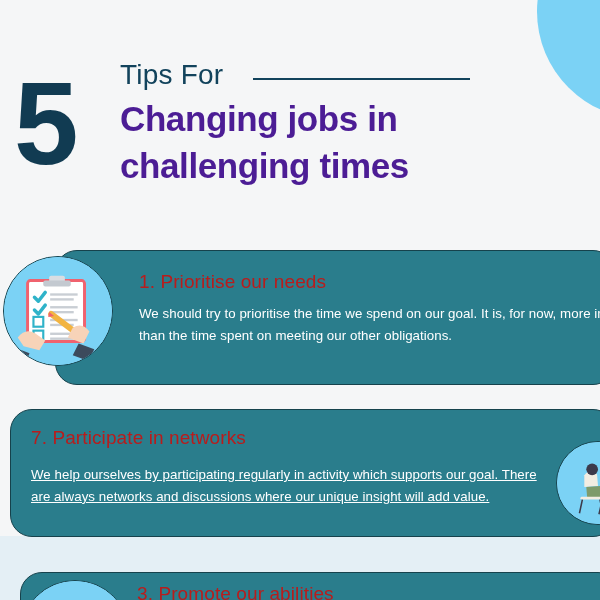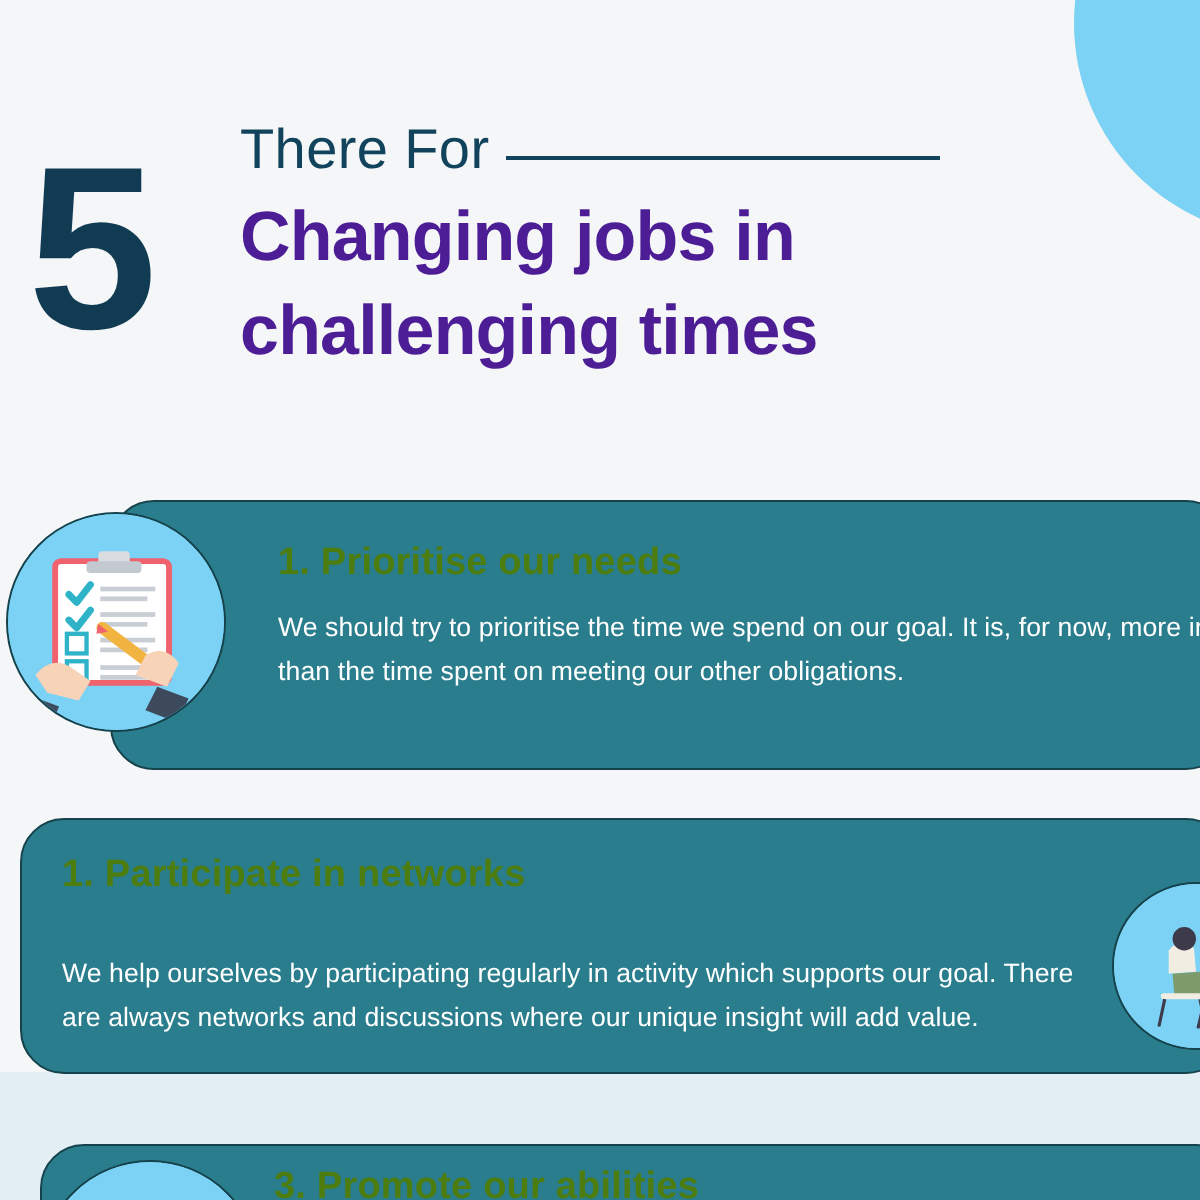--- a/index.html
+++ b/index.html
@@ -85,38 +85,38 @@
     border-radius:22px;
   }
   .card-3 {
     left:20px; top:572px;
     width:600px; height:120px;
     border-radius:22px;
   }
 
   .card-title {
     position:absolute;
-    color:#4d7c0f;
+    color:#b91c1c;
     font-size:19px;
-    font-weight:bold;
+    font-weight:normal;
     letter-spacing:0.1px;
     white-space:nowrap;
   }
   .card-body {
     position:absolute;
     color:#FFFFFF;
     font-size:13.3px;
     line-height:1.62;
     letter-spacing:0.05px;
   }
 
   .c1-title { left:139px; top:271px; }
   .c1-body  { left:139px; top:303px; width:515px; }
   .c2-title { left:31px;  top:427px; }
-  .c2-body  { left:31px;  top:476px; width:525px; }
+  .c2-body  { left:31px;  top:464px; width:525px;text-decoration:underline; }
   .c3-title { left:137px; top:583px; }
 
   
   .illus {
     position:absolute;
     border-radius:50%;
     background:#7BD2F5;
     border:1px solid #16424C;
     overflow:hidden;
   }
@@ -129,21 +129,21 @@
 </head>
 <body>
 
 <div id="page">
 
   <div class="lower-band"></div>
   <div class="corner-circle"></div>
 
   <div class="header">
     <div class="big-number">5</div>
-    <div class="tips-for">There For</div>
+    <div class="tips-for">Tips For</div>
     <div class="rule"></div>
     <div class="headline">Changing jobs in challenging times</div>
   </div>
 
   <div class="card card-3"></div>
   <div class="illus illus-3">
     <svg viewBox="0 0 110 110">
       <circle cx="55" cy="55" r="55" fill="#7BD2F5"></circle>
       <rect x="30" y="52" width="50" height="34" rx="3" fill="#F7F9FA"></rect>
       <path d="M38 52 L55 38 L72 52 Z" fill="#E8505B"></path>
@@ -200,18 +200,18 @@
       <path d="M14 82 q8 -10 18 -4 l10 7 -6 10 -16 -4 z" fill="#F7D3B8"></path>
       <path d="M10 92 l16 6 -5 12 -16 -6 z" fill="#3C4A5C"></path>
       <path d="M70 72 q10 -6 17 4 l-6 12 -16 -6 z" fill="#F7D3B8"></path>
       <path d="M76 88 l16 6 -6 12 -16 -6 z" fill="#3C4A5C"></path>
     </svg>
   </div>
 
   <div class="card-title c1-title">1. Prioritise our needs</div>
   <div class="card-body  c1-body">We should try to prioritise the time we spend on our goal. It is, for now, more important than the time spent on meeting our other obligations.</div>
 
-  <div class="card-title c2-title">1. Participate in networks</div>
+  <div class="card-title c2-title">7. Participate in networks</div>
   <div class="card-body  c2-body">We help ourselves by participating regularly in activity which supports our goal. There are always networks and discussions where our unique insight will add value.</div>
 
   <div class="card-title c3-title">3. Promote our abilities</div>
 
 </div>
 
 </body></html>

